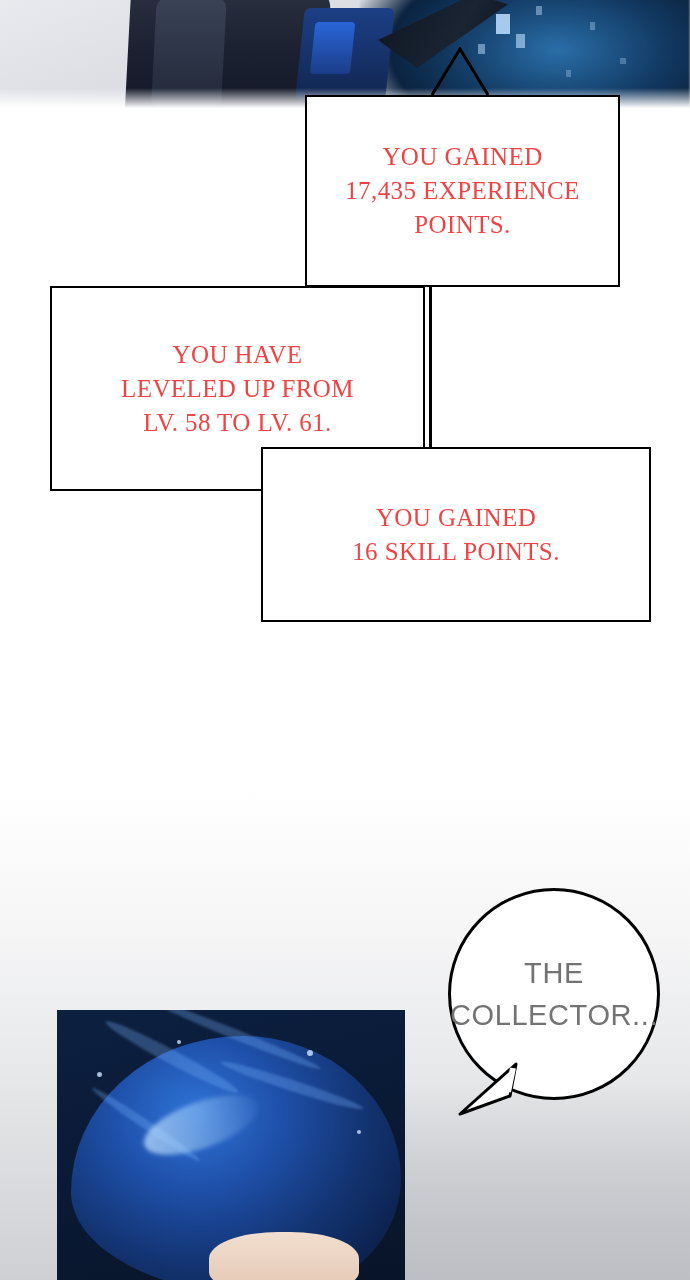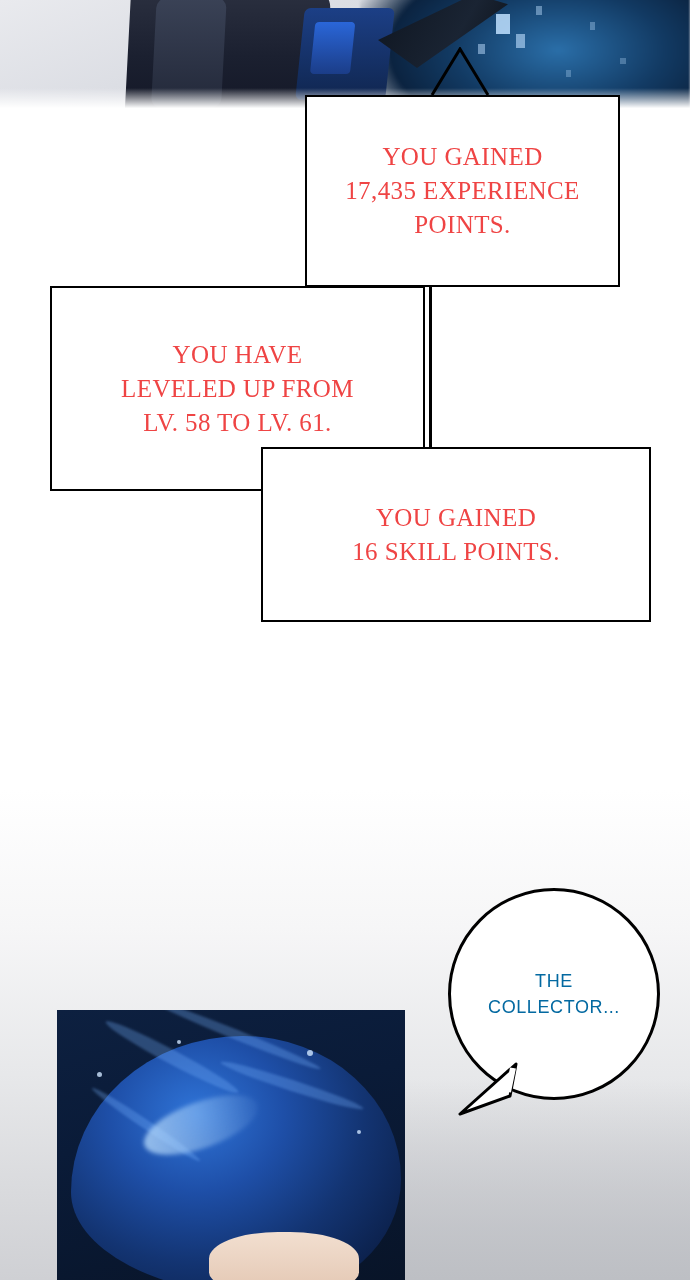--- a/index.html
+++ b/index.html
@@ -199,24 +199,24 @@
     width: 212px; height: 212px;
     background: #ffffff;
     border: 3px solid #000000;
     border-radius: 50%;
     box-sizing: border-box;
     display: flex;
     align-items: center;
     justify-content: center;
     text-align: center;
     font-family: "Liberation Sans", sans-serif;
-    font-size: 18px;
+    font-size: 29px;
     line-height: 1.45;
     letter-spacing: 0.6px;
-    color: #0369a1;
+    color: #737373;
   }
   .bubble .txt { white-space: pre-line; padding: 0 18px; }
   .bubble-tail {
     position: absolute;
     left: 458px; top: 1062px;
     width: 62px; height: 54px;
   }
 
 </style>
 </head>

